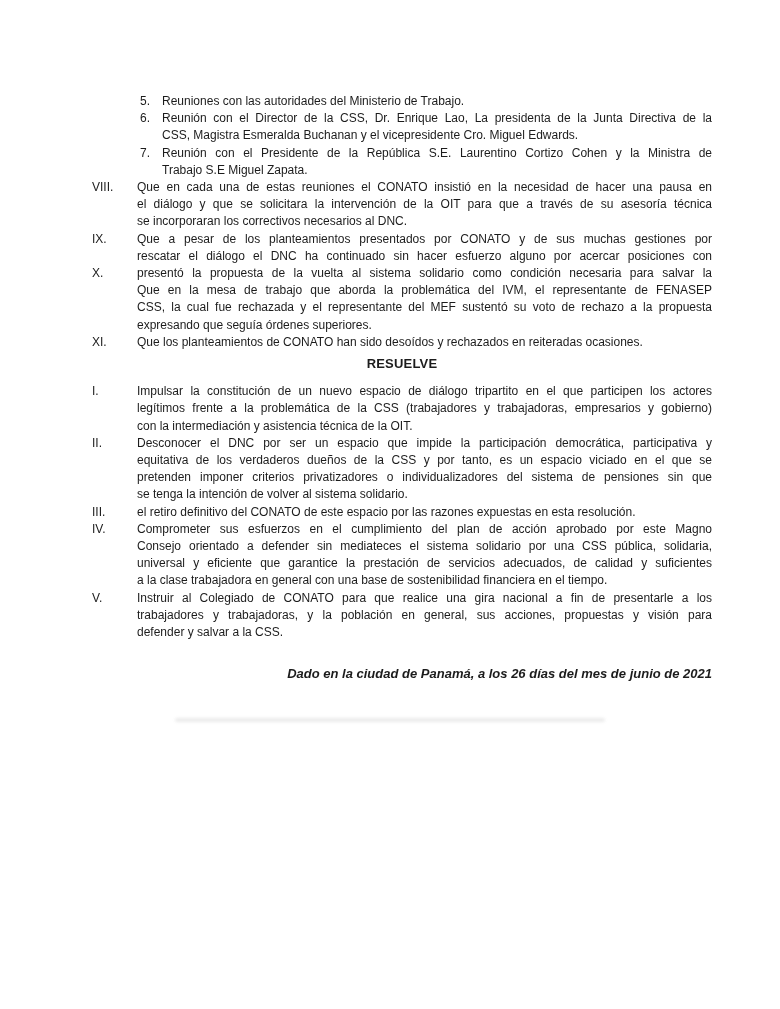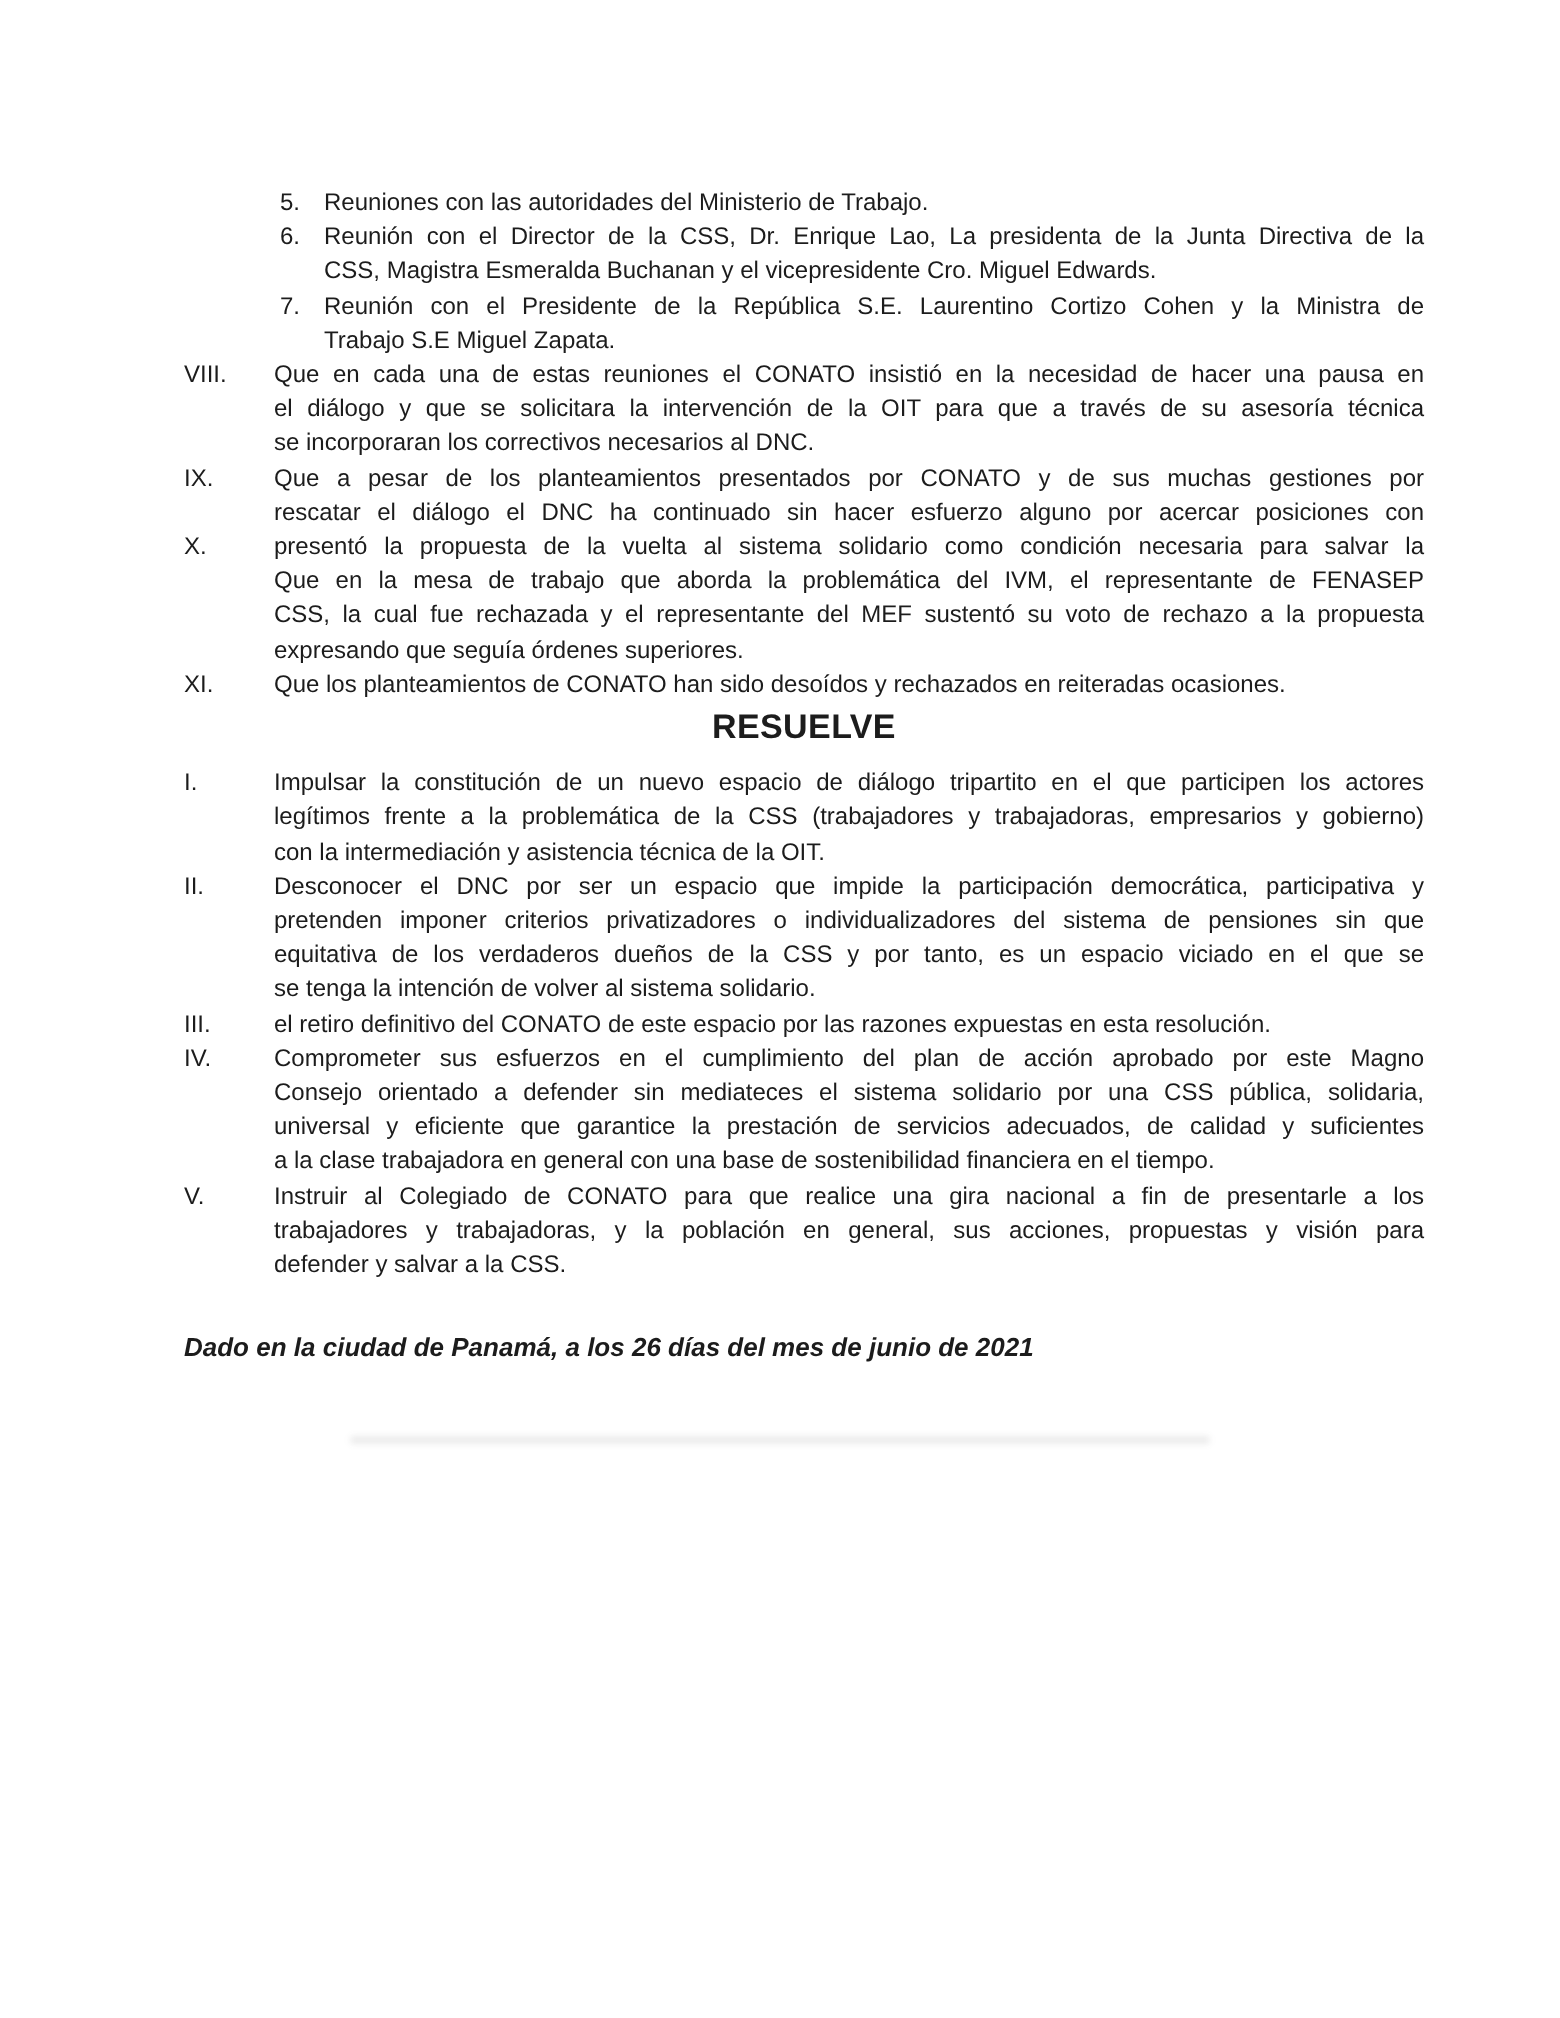--- a/index.html
+++ b/index.html
@@ -49,31 +49,31 @@
   .line {
     text-align: justify;
     text-align-last: justify;
   }
   .line.last {
     text-align: right;
     text-align-last: left;
   }
   .resolve-heading {
     margin: 4px 0 11px 0;
-    font-size: 17px;
+    font-size: 13px;
     font-weight: bold;
     text-align: center;
     letter-spacing: 0.2px;
   }
   .closing {
     margin: 24px 0 0 0;
     font-size: 13px;
     font-weight: bold;
     font-style: italic;
-    text-align: left;
+    text-align: right;
   }
   .scan-artifact {
     position: absolute;
     left: 175px;
     top: 718px;
     width: 430px;
     height: 4px;
     background: rgba(60, 60, 60, 0.10);
     filter: blur(1.5px);
     border-radius: 2px;
@@ -148,22 +148,22 @@
         <div class="txt">
           <div class="line">Impulsar la constitución de un nuevo espacio de diálogo tripartito en el que participen los actores</div>
           <div class="line">legítimos frente a la problemática de la CSS (trabajadores y trabajadoras, empresarios y gobierno)</div>
           <div class="line last">con la intermediación y asistencia técnica de la OIT.</div>
         </div>
       </li>
       <li class="item">
         <span class="num">II.</span>
         <div class="txt">
           <div class="line">Desconocer el DNC por ser un espacio que impide la participación democrática, participativa y</div>
+          <div class="line">equitativa de los verdaderos dueños de la CSS y por tanto, es un espacio viciado en el que se</div>
           <div class="line">pretenden imponer criterios privatizadores o individualizadores del sistema de pensiones sin que</div>
-          <div class="line">equitativa de los verdaderos dueños de la CSS y por tanto, es un espacio viciado en el que se</div>
           <div class="line last">se tenga la intención de volver al sistema solidario.</div>
         </div>
       </li>
       <li class="item">
         <span class="num">III.</span>
         <div class="txt">
           <div class="line last">el retiro definitivo del CONATO de este espacio por las razones expuestas en esta resolución.</div>
         </div>
       </li>
       <li class="item">

